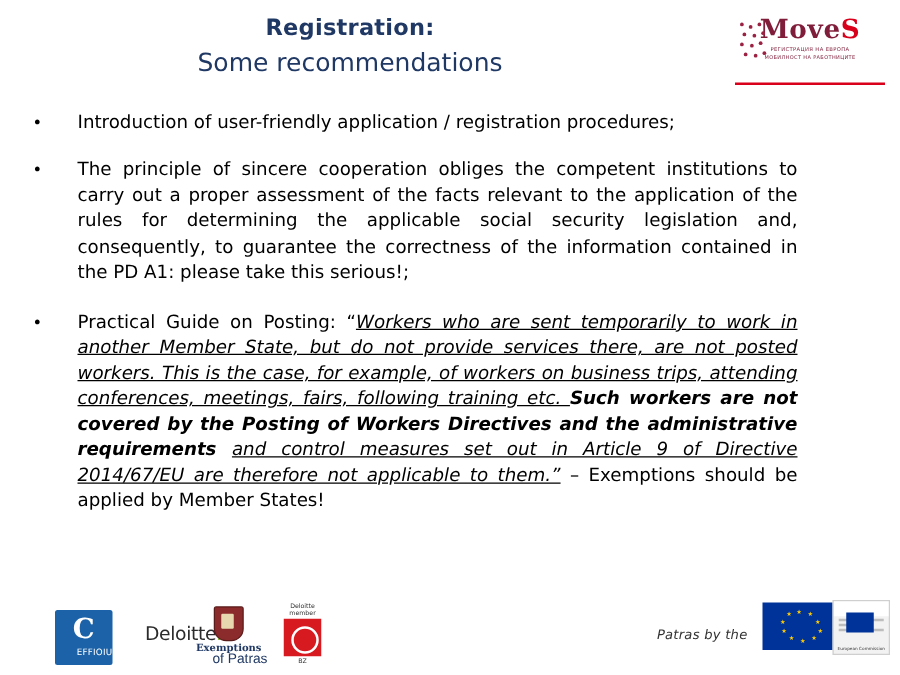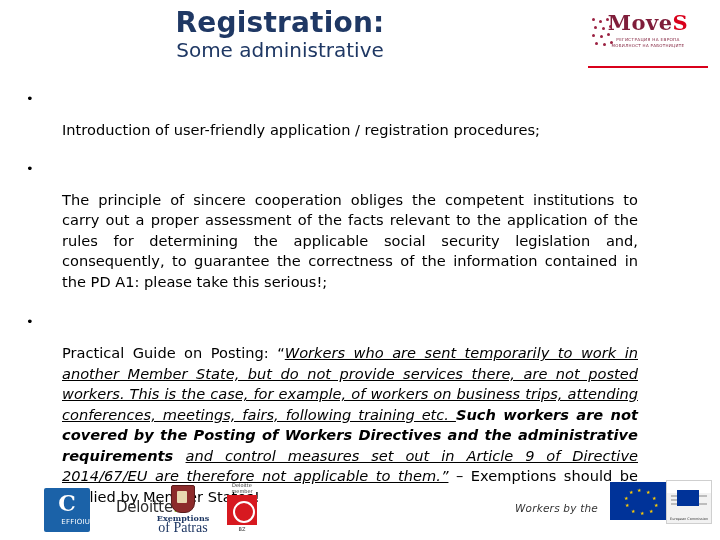--- a/index.html
+++ b/index.html
@@ -18,21 +18,21 @@
   
   .title-block {
     position: absolute;
     left: 0;
     top: 10px;
     width: 560px;
     text-align: center;
     color: #1F3864;
   }
   .title-line1 {
-    font-size: 28px;
+    font-size: 18px;
     font-weight: bold;
     letter-spacing: 0.2px;
     line-height: 26px;
   }
   .title-line2 {
     font-size: 20px;
     font-weight: normal;
     line-height: 26px;
     margin-top: 1px;
   }
@@ -105,21 +105,20 @@
     line-height: 20px;
     padding-top: 1px;
   }
   .bullet-text {
     flex: 1;
     font-size: 14.6px;
     line-height: 20.5px;
     color: #000000;
     text-align: justify;
     text-justify: inter-word;
-    margin-top: 32px;
   }
   .b1 { margin-bottom: 17px; }
   .b2 { margin-bottom: 19px; }
 
   .it { font-style: italic; text-decoration: underline; }
   .itb { font-style: italic; font-weight: bold; }
 
   
   .footer {
     position: absolute;
@@ -195,23 +194,24 @@
     background: #e8d8b0;
     border-radius: 1px;
   }
   .f-univ .l1 {
     font-family: "DejaVu Serif", serif;
     font-size: 8px;
     font-weight: bold;
     line-height: 9px;
   }
   .f-univ .l2 {
-    font-family: Liberation Serif, serif;
-    font-size: 14px;
+    font-family: Liberation Sans, sans-serif;
+    font-size: 11px;
     line-height: 9px;
+    text-align: right;
   }
 
   .f-red {
     position: absolute;
     left: 222px;
     bottom: 8px;
     width: 40px;
     text-align: center;
   }
   .f-red .cap {
@@ -308,21 +308,21 @@
     text-align: center;
     font-size: 3.4px;
     color: #333;
   }
 </style>
 </head>
 <body>
 
 <div class="title-block">
   <div class="title-line1">Registration:</div>
-  <div class="title-line2">Some administrative</div>
+  <div class="title-line2">Some recommendations</div>
 </div>
 
 <div class="logo-moves">
   <div class="dots">
     <i style="left:0px;top:0px"></i>
       <i style="left:7px;top:2px"></i>
       <i style="left:14px;top:0px"></i>
     <i style="left:2px;top:8px"></i>
       <i style="left:10px;top:9px"></i>
       <i style="left:17px;top:7px"></i>
@@ -375,21 +375,21 @@
     <div class="l1">Exemptions</div>
     <div class="l2">of Patras</div>
   </div>
 
   <div class="f-red">
     <div class="cap">Deloitte member</div>
     <div class="box"></div>
     <div class="lbl">BZ</div>
   </div>
 
-  <div class="f-funded">Workers by the</div>
+  <div class="f-funded">Patras by the</div>
 
   <div class="f-eu">
     <div class="stars">
       <i style="left:27px;top:6px">★</i>
       <i style="left:36px;top:8px">★</i>
       <i style="left:42px;top:14px">★</i>
       <i style="left:44px;top:21px">★</i>
       <i style="left:39px;top:27px">★</i>
       <i style="left:30px;top:29px">★</i>
       <i style="left:21px;top:27px">★</i>

